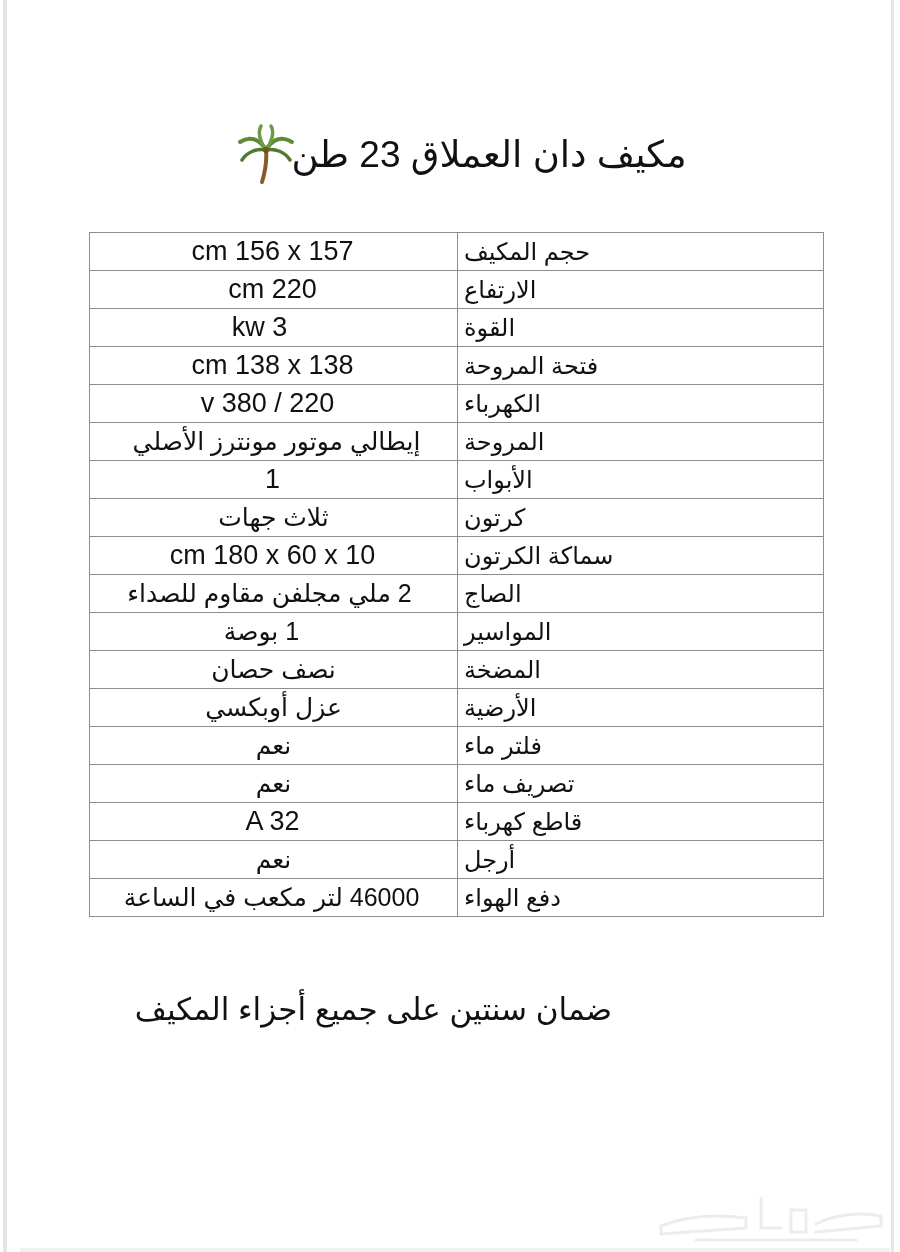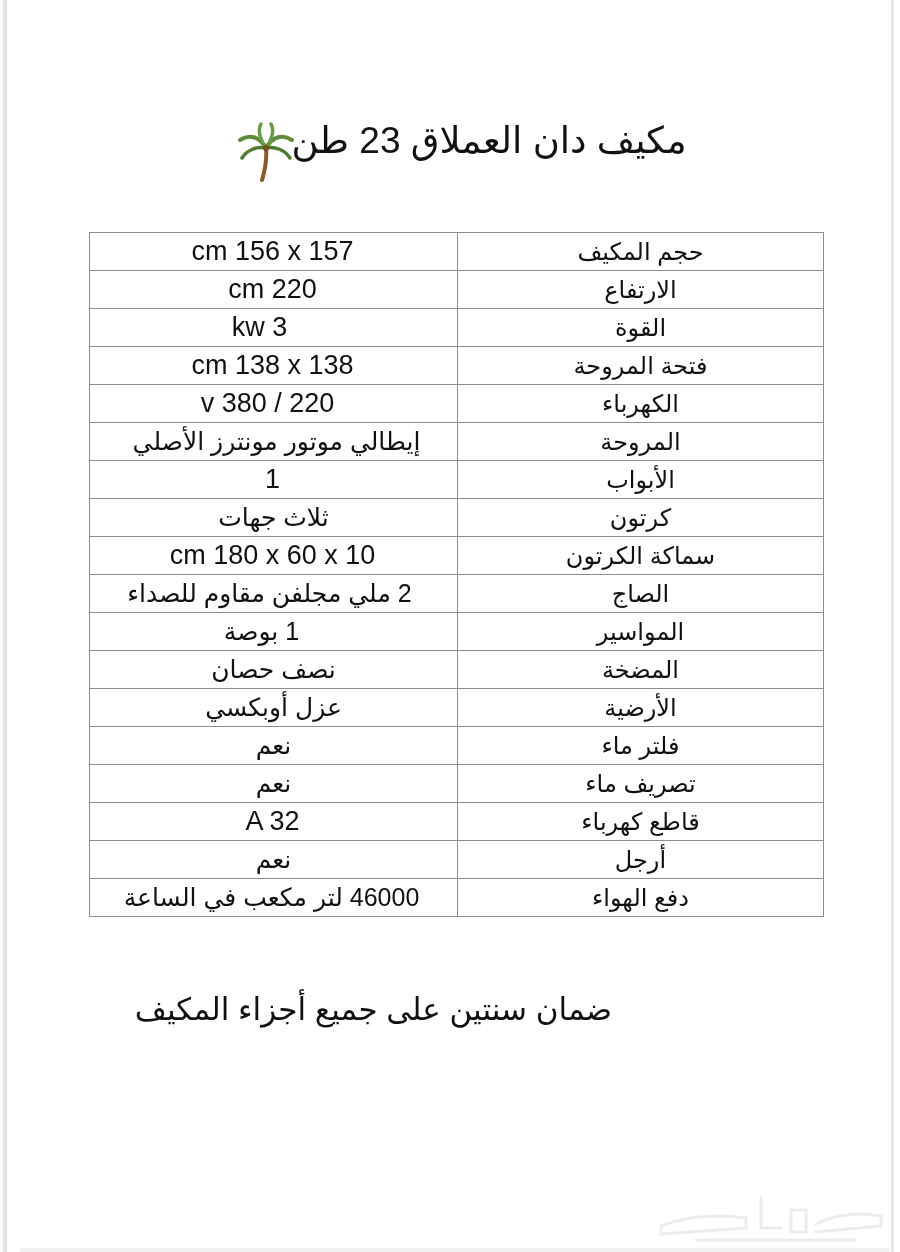--- a/index.html
+++ b/index.html
@@ -28,20 +28,21 @@
       background: #e6e6e6;
     }
     .title-row {
       position: absolute;
       top: 122px;
       left: 0;
       width: 900px;
       height: 64px;
       display: flex;
       justify-content: center;
+      align-items: center;
       direction: rtl;
       gap: 0;
     }
     .title-text {
       font-size: 37px;
       line-height: 1;
       direction: rtl;
       color: #111;
       margin-left: 0;
       position: relative;
@@ -68,21 +69,21 @@
       height: 37px;
       padding: 0 6px;
       font-size: 25px;
       line-height: 37px;
       white-space: nowrap;
       overflow: hidden;
       vertical-align: middle;
     }
     table.specs td.label {
       width: 353px;
-      text-align: center;
+      text-align: left;
       direction: rtl;
       font-size: 24px;
     }
     table.specs td.value {
       width: 353px;
       text-align: center;
       direction: rtl;
     }
     table.specs td.value.num {
       font-size: 27px;

